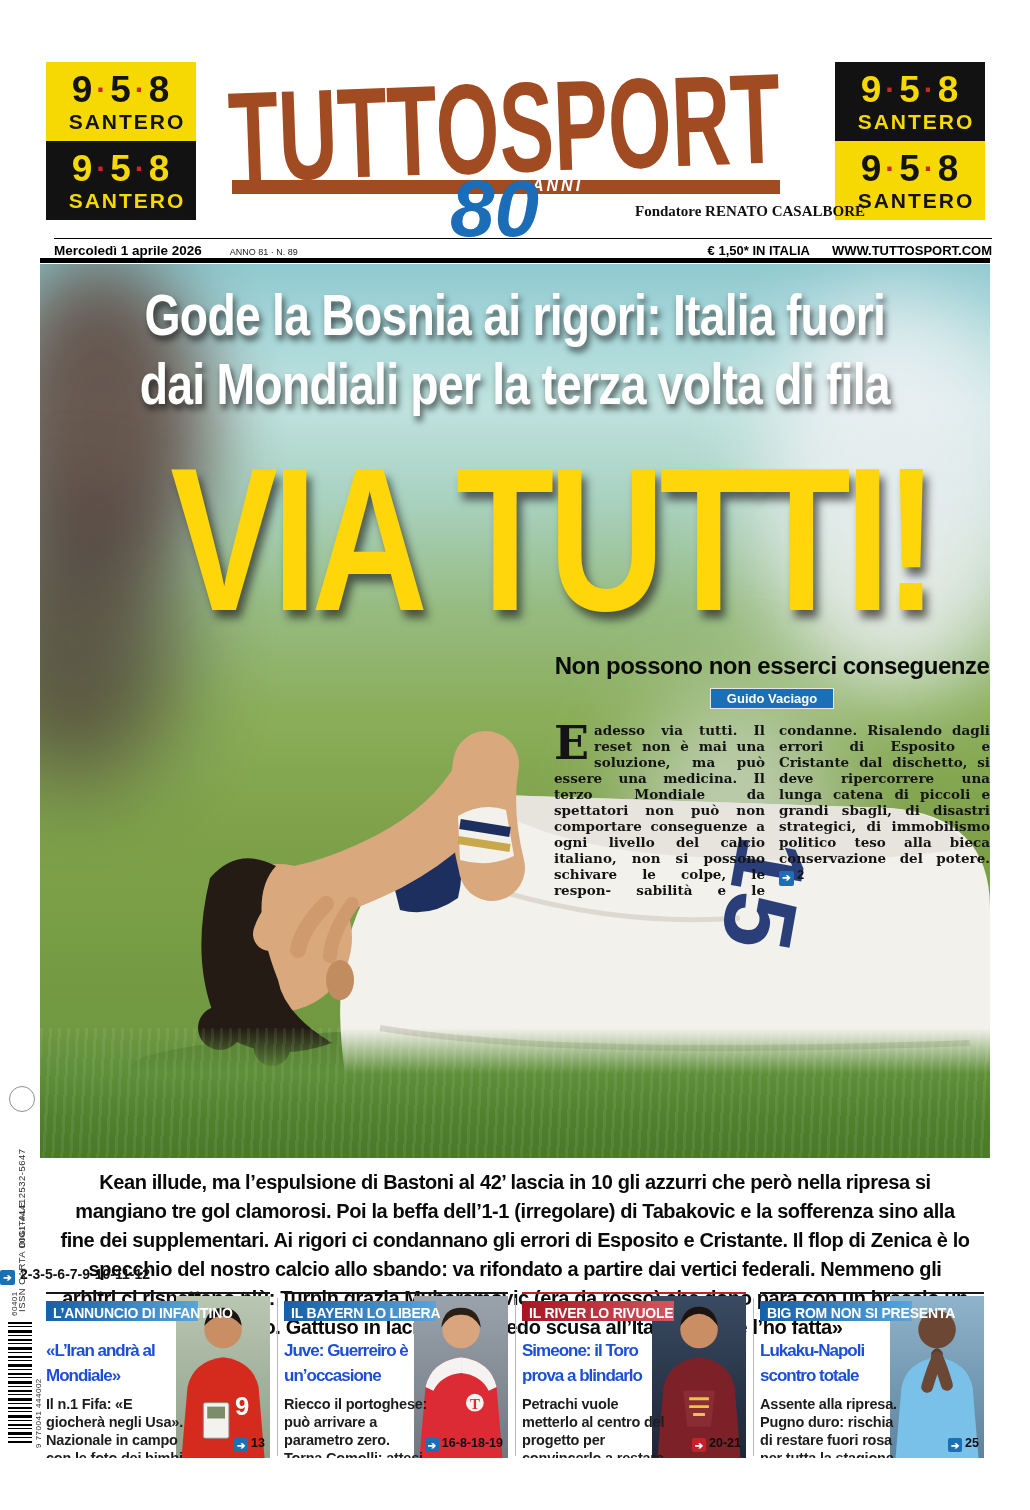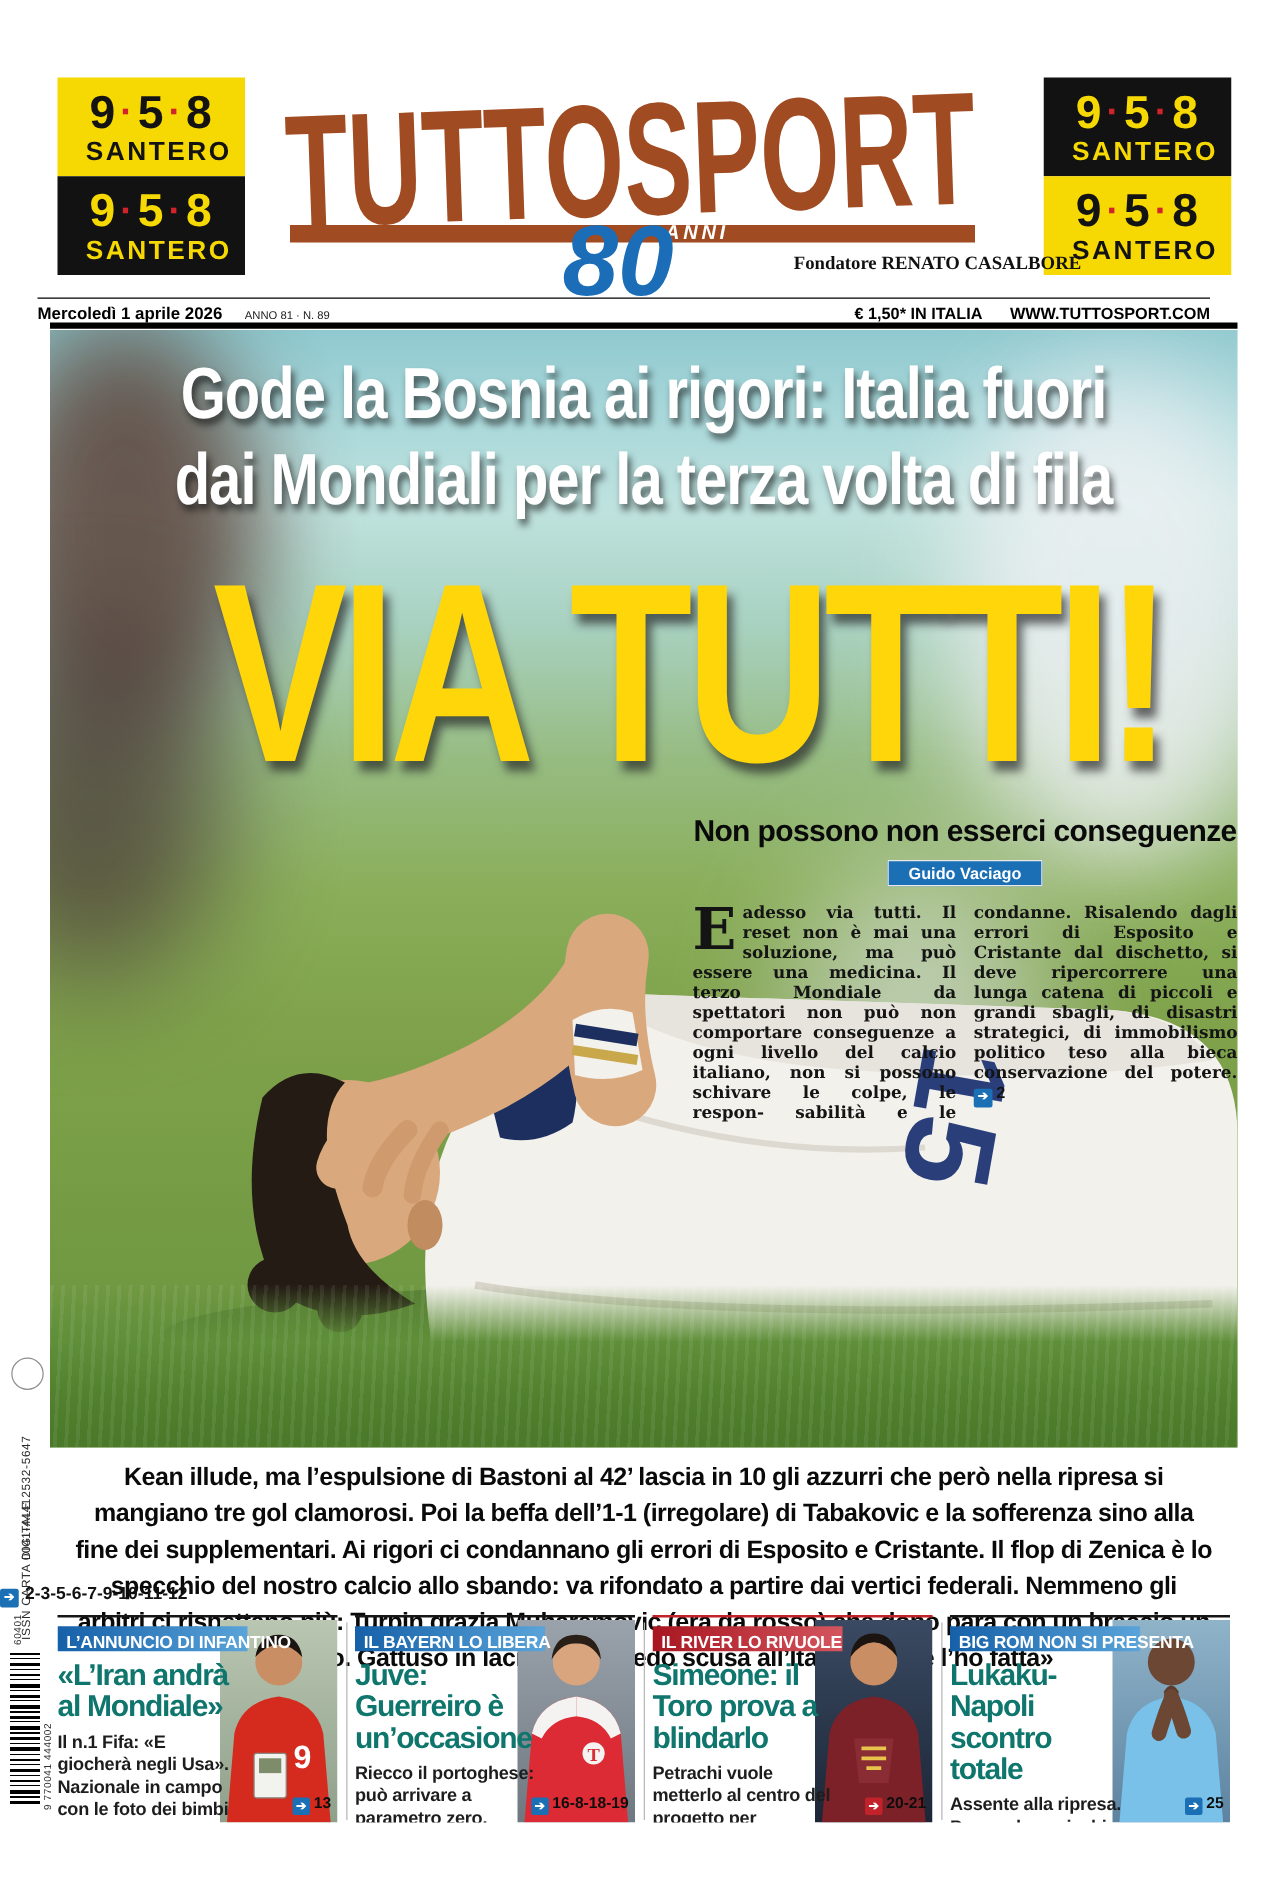--- a/index.html
+++ b/index.html
@@ -11,22 +11,22 @@
   .ad{width:150px;height:158px;display:flex;flex-direction:column;}
   .ad-half{flex:1;display:flex;flex-direction:column;align-items:center;justify-content:center;line-height:1;}
   .ad-yellow{background:#f6d803;color:#131313;}
   .ad-black{background:#121212;color:#f6d803;}
   .ad-digits{font-weight:900;font-size:37px;letter-spacing:1px;display:flex;align-items:center;}
   .ad-dot{color:#d2232a;font-size:30px;margin:0 3px;font-weight:900;}
   .ad-name{font-weight:900;font-size:21px;letter-spacing:2px;margin-top:3px;margin-left:12px;}
 
   
   .founder{font-family:"Liberation Serif",serif;font-weight:bold;font-size:15px;color:#111;}
-  .dateline{left:30px;top:238px;width:938px;border-top:1.5px solid #000;padding-top:4px;
-            display:flex;align-items:baseline;font-size:13px;color:#000;}
+  .dateline{left:54px;top:238px;width:938px;border-top:1.5px solid #000;padding-top:4px;
+            display:flex;align-items:baseline;font-size:13px;color:#000;gap:10px;}
   .dl-date{font-weight:bold;font-size:13.5px;}
   .dl-issue{font-size:9px;margin-left:18px;color:#222;}
   .dl-right{margin-left:auto;display:flex;gap:22px;align-items:baseline;}
   .dl-price{font-weight:bold;}
   .dl-site{font-weight:bold;}
   .thickrule{left:40px;top:258px;width:950px;height:5px;background:#000;}
 
   
   .photo{left:40px;top:264px;width:950px;height:894px;overflow:hidden;
     background:linear-gradient(180deg,#8fc9cf 0%,#aad8da 8%,#bfe2de 16%,#a9d2c2 26%,
@@ -74,22 +74,22 @@
   
   .strip{left:46px;top:1292px;width:938px;height:166px;display:flex;}
   .story{position:relative;flex:1;overflow:hidden;border-top:2px solid #161616;}
   .story.red-top{border-top-color:#c2232b;}
   .vdiv{width:1px;background:#b8b8b8;margin:6px 6.5px 2px 6.5px;}
   .s-photo{position:absolute;right:0;top:2px;bottom:0;width:42%;}
   .s-kicker{position:relative;margin-top:7px;width:68%;height:20px;line-height:24px;
     background:linear-gradient(90deg,#1560a8,#5aa4da);color:#fff;font-weight:800;font-size:14px;
     letter-spacing:-.2px;padding-left:7px;white-space:nowrap;box-sizing:border-box;}
   .s-kicker.red{background:linear-gradient(90deg,#a81620,#d4555e);}
-  .s-head{position:relative;margin-top:7px;width:62%;font-size:24px;line-height:25px;font-weight:900;
-    letter-spacing:-1px;color:#0f766e;}
+  .s-head{position:relative;margin-top:17px;width:62%;font-size:17px;line-height:25px;font-weight:900;
+    letter-spacing:-1px;color:#1d4ed8;}
   .s-body{position:relative;margin-top:7px;width:64%;font-size:14.5px;line-height:18px;font-weight:600;
     letter-spacing:-.2px;color:#1d1d1d;}
   .s-ref{position:absolute;right:5px;bottom:6px;font-weight:bold;font-size:12.5px;color:#0d0d0d;
     background:rgba(255,255,255,.0);}
   .s-ref .badge{width:14px;height:14px;margin-right:3px;}
 
   
   .regcircle{left:9px;top:1086px;width:24px;height:24px;border:1.5px solid #8f8f8f;border-radius:50%;}
   .vt{position:absolute;transform:rotate(-90deg);transform-origin:left top;white-space:nowrap;
     font-size:9.5px;color:#2d2d2d;letter-spacing:.5px;}

